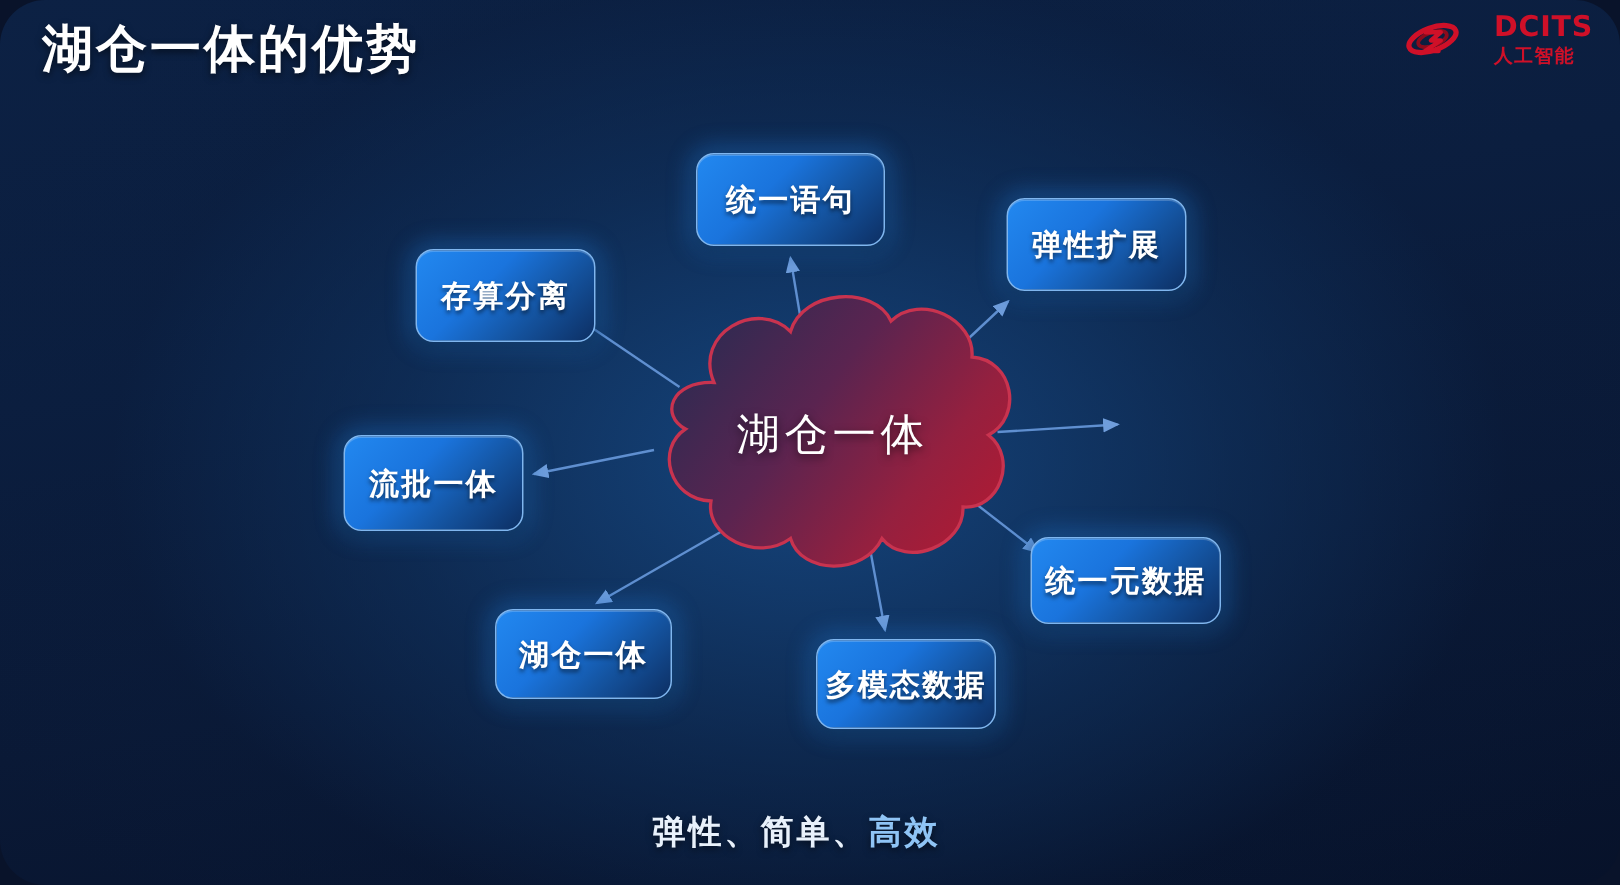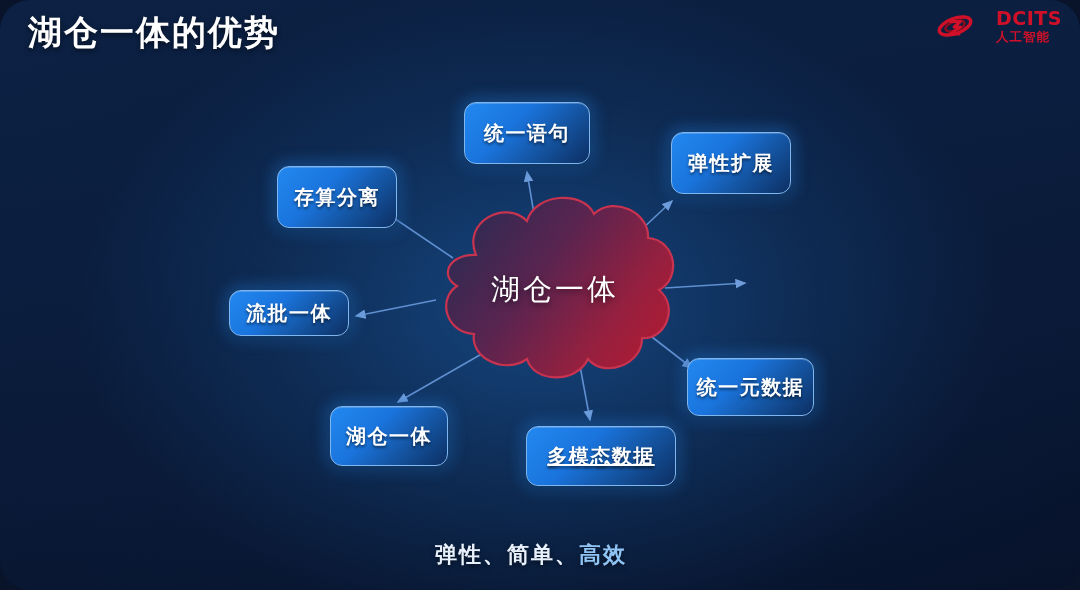--- a/index.html
+++ b/index.html
@@ -173,29 +173,29 @@
 
   <div class="node" style="left:671px; top:132px; width:120px; height:62px;">
     <span>弹性扩展</span>
   </div>
 
 
   <div class="node" style="left:687px; top:358px; width:127px; height:58px;">
     <span>统一元数据</span>
   </div>
 
-  <div class="node" style="left:526px; top:426px; width:150px; height:60px;text-decoration:underline;">
+  <div class="node" style="left:544px; top:426px; width:120px; height:60px;">
     <span>多模态数据</span>
   </div>
 
   <div class="node" style="left:330px; top:406px; width:118px; height:60px;">
     <span>湖仓一体</span>
   </div>
 
-  <div class="node" style="left:229px; top:290px; width:120px; height:46px;">
+  <div class="node" style="left:229px; top:290px; width:120px; height:64px;">
     <span>流批一体</span>
   </div>
 
   <div class="node" style="left:277px; top:166px; width:120px; height:62px;">
     <span>存算分离</span>
   </div>
 
   <div id="footer-tagline">
     <span>弹性、简单、</span><span class="accent">高效</span>
   </div>

